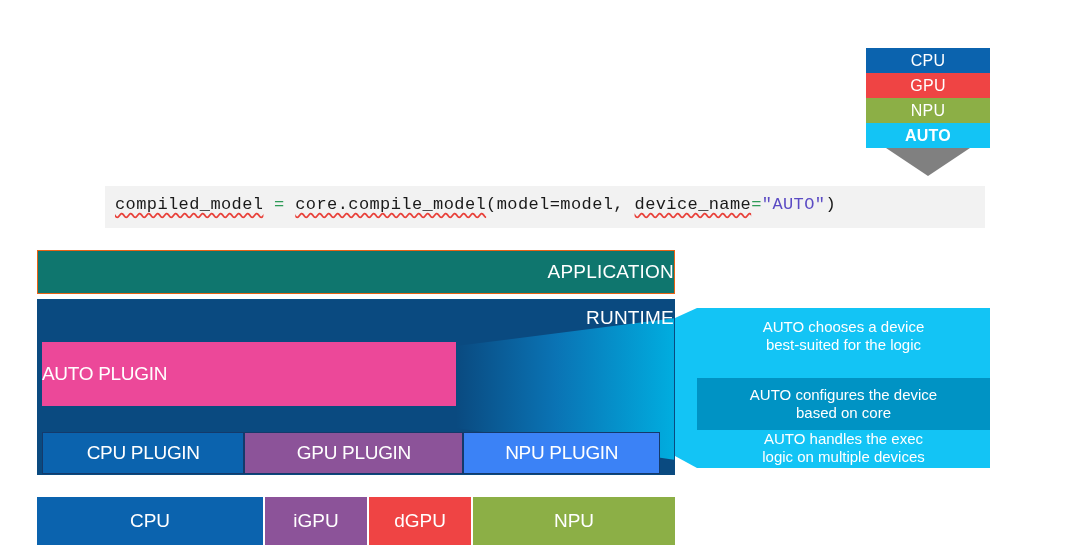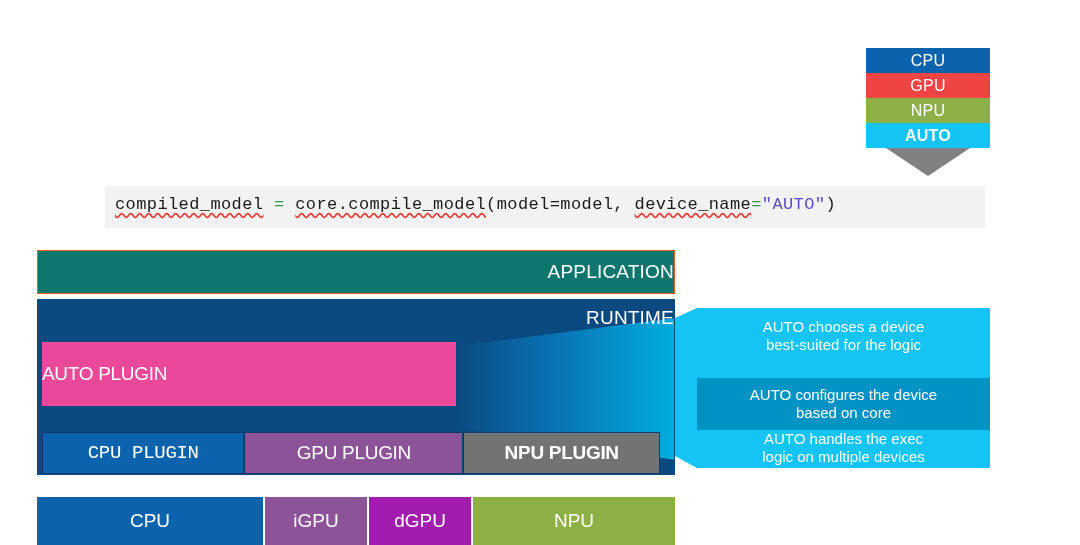--- a/index.html
+++ b/index.html
@@ -81,36 +81,36 @@
 
   #plugin-row{
     position:absolute;z-index:4;left:4px;top:132px;
     width:618px;height:42px;display:flex;
   }
   .plugin{
     display:flex;align-items:center;justify-content:center;
     color:#fff;font-size:19px;box-sizing:border-box;
     border:1px solid #143A6B;
   }
-  #plugin-cpu{width:208px;background:#0B63AE;font-family:Liberation Mono, monospace;}
+  #plugin-cpu{width:208px;background:#0B63AE;}
   #plugin-gpu{width:225px;background:#8C5399;}
-  #plugin-npu{width:202px;background:#737373;font-weight:bold;}
+  #plugin-npu{width:202px;background:#3b82f6;}
 
   #device-row{
     position:absolute;left:37px;top:497px;width:638px;height:48px;
     display:flex;
   }
   .dev{
     display:flex;align-items:center;justify-content:center;
     color:#fff;font-size:19px;box-sizing:border-box;
     border-right:2px solid #ffffff;
   }
   #dev-cpu{width:228px;background:#0B63AE;}
   #dev-igpu{width:104px;background:#8C5399;}
-  #dev-dgpu{width:104px;background:#a21caf;border-right:2px solid #ffffff;}
+  #dev-dgpu{width:104px;background:#ef4444;border-right:2px solid #ffffff;}
   #dev-npu{width:202px;background:#8CAF46;border-right:none;}
 
   
   #callout{position:absolute;left:675px;top:304px;width:343px;height:168px;}
   #callout-bg{position:absolute;left:0;top:0;width:315px;height:168px;}
   .callout-row{
     position:absolute;z-index:2;left:22px;width:293px;
     display:flex;align-items:center;justify-content:center;
     text-align:center;color:#ffffff;font-size:15px;line-height:18px;
     box-sizing:border-box;padding:0 6px;

